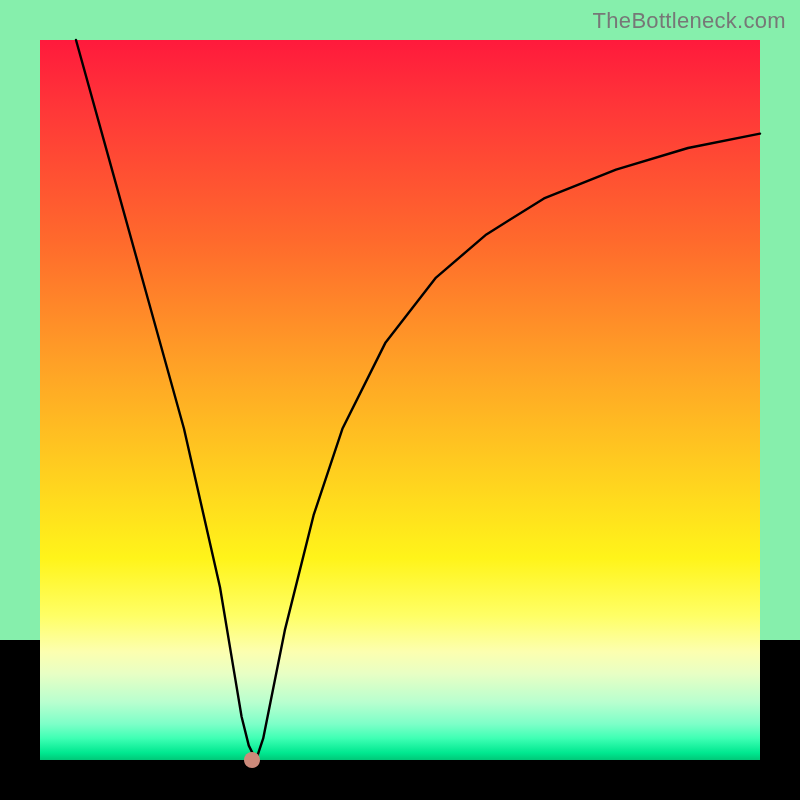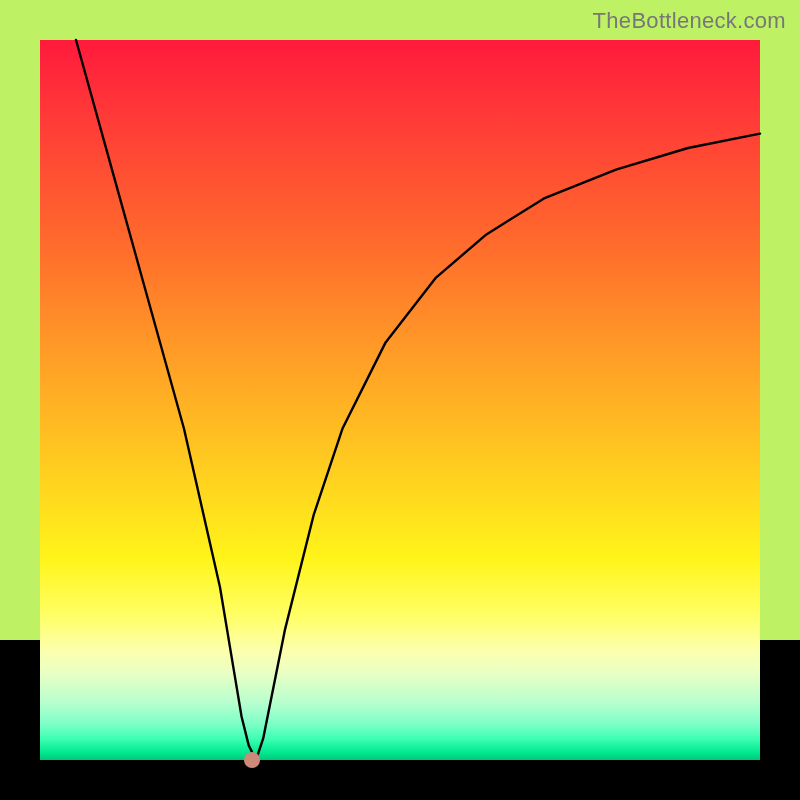--- a/index.html
+++ b/index.html
@@ -8,21 +8,21 @@
     width: 800px;
     height: 800px;
     background: #000;
     font-family: Arial, Helvetica, sans-serif;
     overflow: hidden;
   }
   .frame {
     position: relative;
     width: 800px;
     height: 640px;
-    background: #bef264;
+    background: #86efac;
   }
   .plot-area {
     position: absolute;
     left: 40px;
     top: 40px;
     width: 720px;
     height: 720px;
     background: linear-gradient(
       to bottom,
       #ff1a3c 0%,

